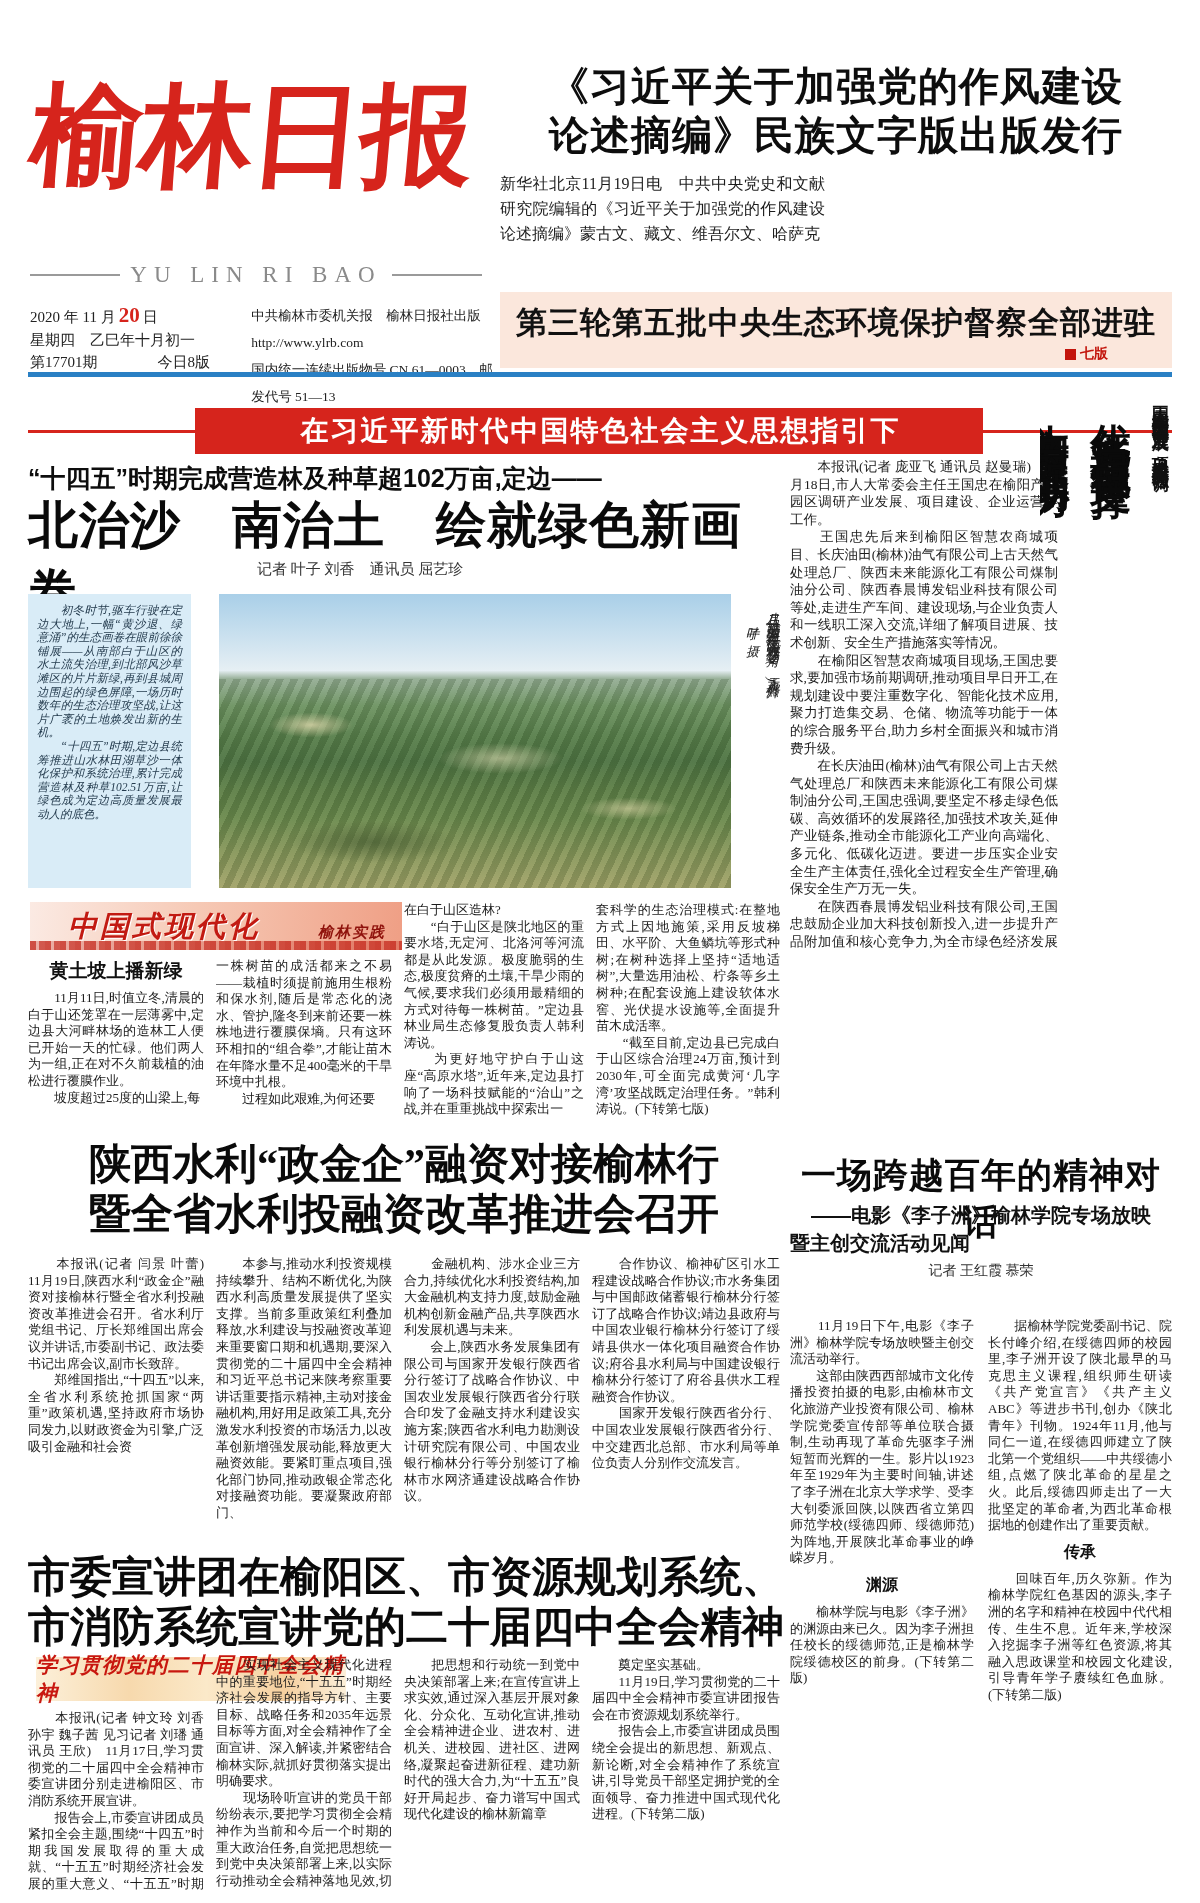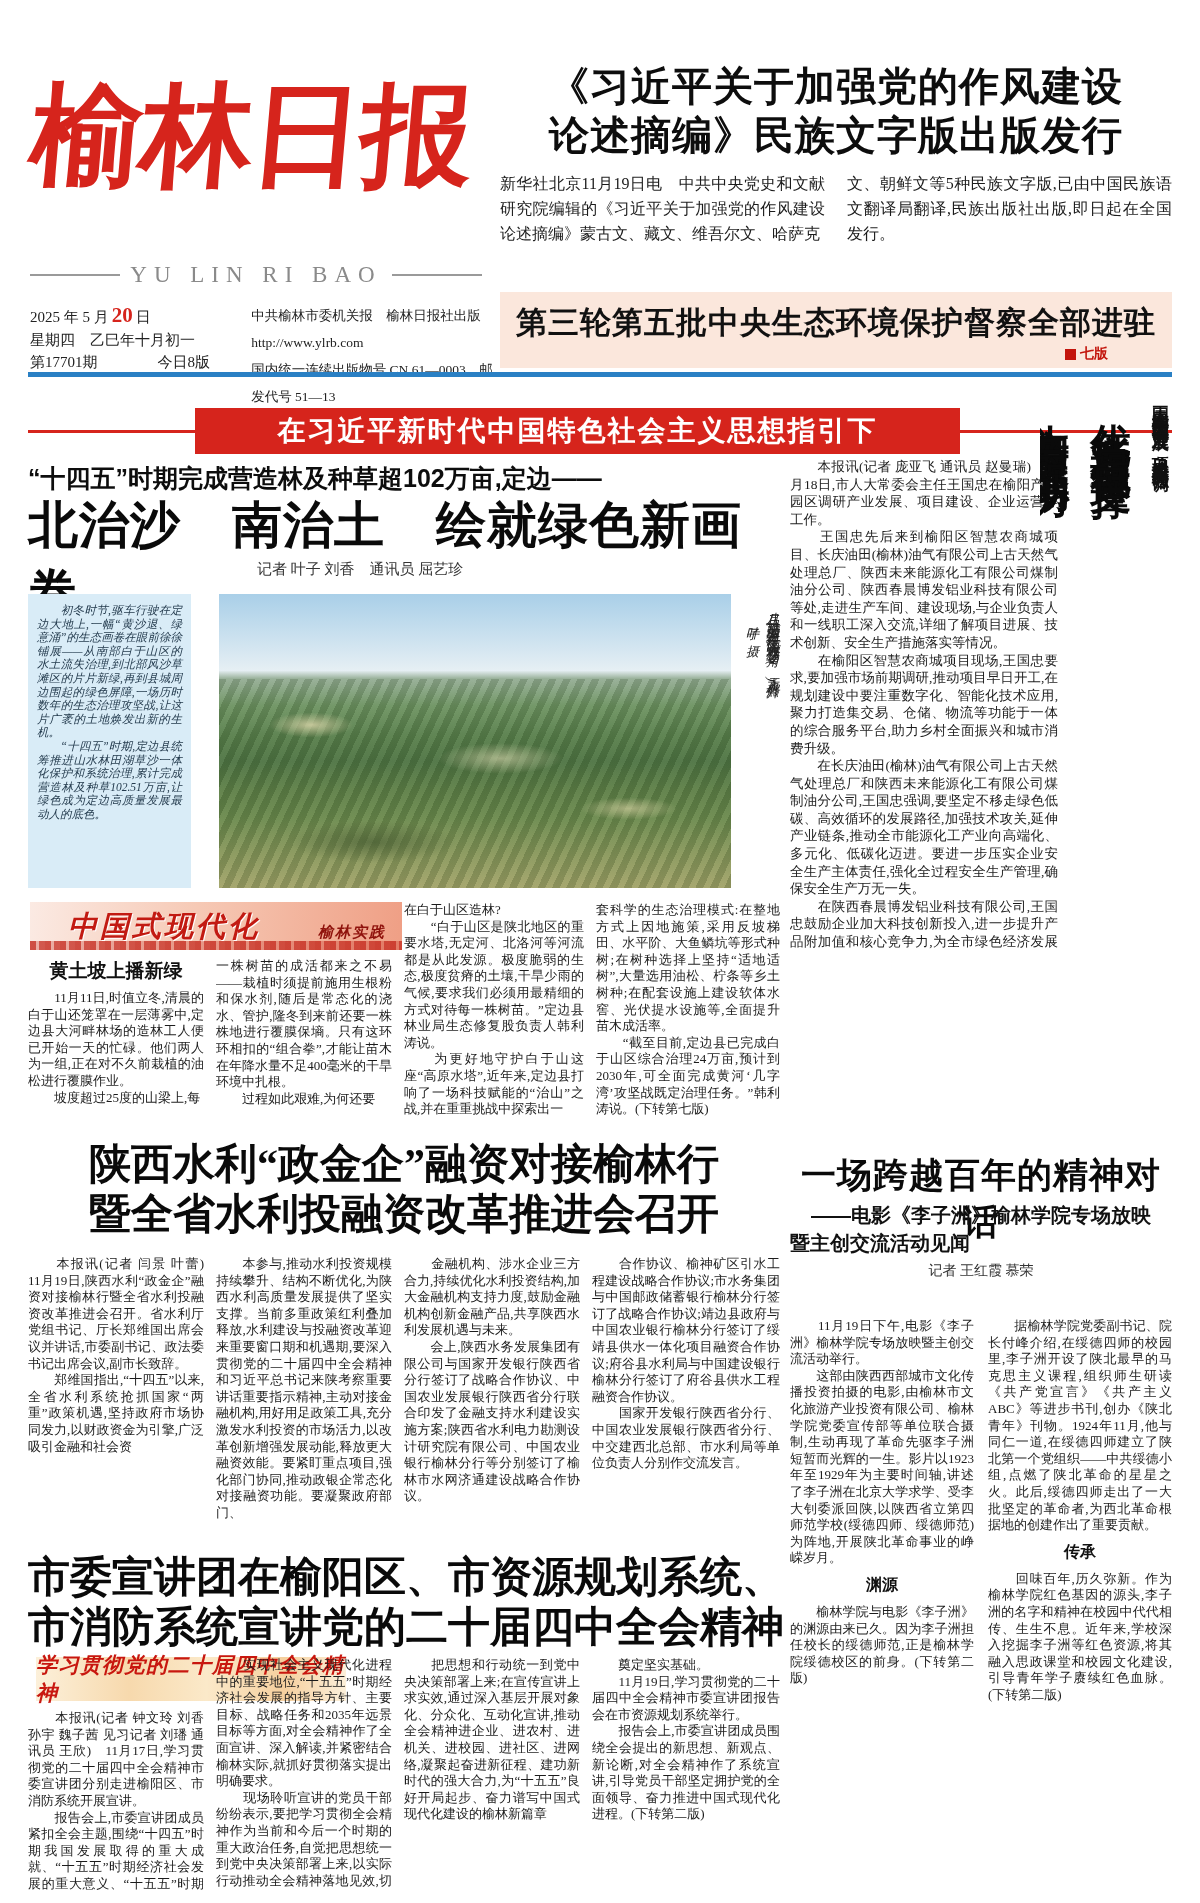--- a/index.html
+++ b/index.html
@@ -35,21 +35,21 @@
   .page-ref{position:absolute;right:64px;bottom:5px;font-size:14px;color:#c3150c;
       font-weight:bold;display:flex;align-items:center;gap:4px;margin-top:22px;}
   .page-ref .sq{width:11px;height:11px;background:#c3150c;display:inline-block;}
   .blue-rule{left:28px;top:372px;width:1144px;height:5px;background:#2a80c4;}
 
   
   .banner-row{left:28px;top:408px;width:1144px;height:46px;display:flex;align-items:center;}
   .banner-row .thin{height:3px;background:#d6241c;}
   .thin.l{width:167px;} .thin.r{flex:1;}
   .banner-box{width:765px;height:46px;background:#d6241c;color:#fff;display:flex;
-      align-items:center;justify-content:center;font-size:28px;font-weight:bold;letter-spacing:2px;}
+      align-items:center;justify-content:center;font-size:28px;font-weight:bold;letter-spacing:2px;padding-left:23px;}
 
   
   .kicker{left:28px;top:462px;width:752px;font-size:25px;font-weight:900;color:#0d0d0d;}
   .main-headline{left:28px;top:492px;width:760px;font-size:50px;font-weight:900;
       color:#0a0a0a;letter-spacing:1px;}
   .main-byline{left:150px;top:560px;width:420px;text-align:center;font-size:15px;color:#333;}
   .intro-box{left:28px;top:594px;width:163px;height:294px;background:#d9ecf7;
       padding:10px 9px;box-sizing:border-box;font-size:11.5px;line-height:13.6px;
       font-style:italic;color:#243b4e;}
   .photo{left:219px;top:594px;width:512px;height:294px;
@@ -132,39 +132,38 @@
   <div class="abs mast-title">榆林日报</div>
   <div class="abs pinyin-row">
     <span class="rule"></span>
     <span class="pinyin-txt">YU LIN RI BAO</span>
     <span class="rule"></span>
   </div>
 
   <div class="abs pubinfo">
     <div class="date-col">
       <div>
-        <span>2025 年 5 月</span><span class="date-big">20</span><span>日</span>
+        <span>2020 年 11 月</span><span class="date-big">20</span><span>日</span>
       </div>
       <div>星期四　乙巳年十月初一</div>
       <div class="issue-line">
         <span>第17701期</span>
         <span>今日8版</span>
       </div>
     </div>
     <div class="org-col">
       <div>中共榆林市委机关报　榆林日报社出版　http://www.ylrb.com</div>
       <div>国内统一连续出版物号 CN 61—0003　邮发代号 51—13</div>
     </div>
   </div>
 
   <div class="abs top-news-title hei prel">《习近平关于加强党的作风建设
 论述摘编》民族文字版出版发行</div>
   <div class="abs top-news-body">
     <div class="tcol just clip">新华社北京11月19日电　中共中央党史和文献研究院编辑的《习近平关于加强党的作风建设论述摘编》蒙古文、藏文、维吾尔文、哈萨克</div>
-    <div class="tcol just clip">文、朝鲜文等5种民族文字版,已由中国民族语文翻译局翻译,民族出版社出版,即日起在全国发行。</div>
   </div>
 
   <div class="abs pink-box">
     <div class="pink-title hei">第三轮第五批中央生态环境保护督察全部进驻</div>
     <div class="page-ref">
       <span class="sq"></span>
       <span>七版</span>
     </div>
   </div>
 

